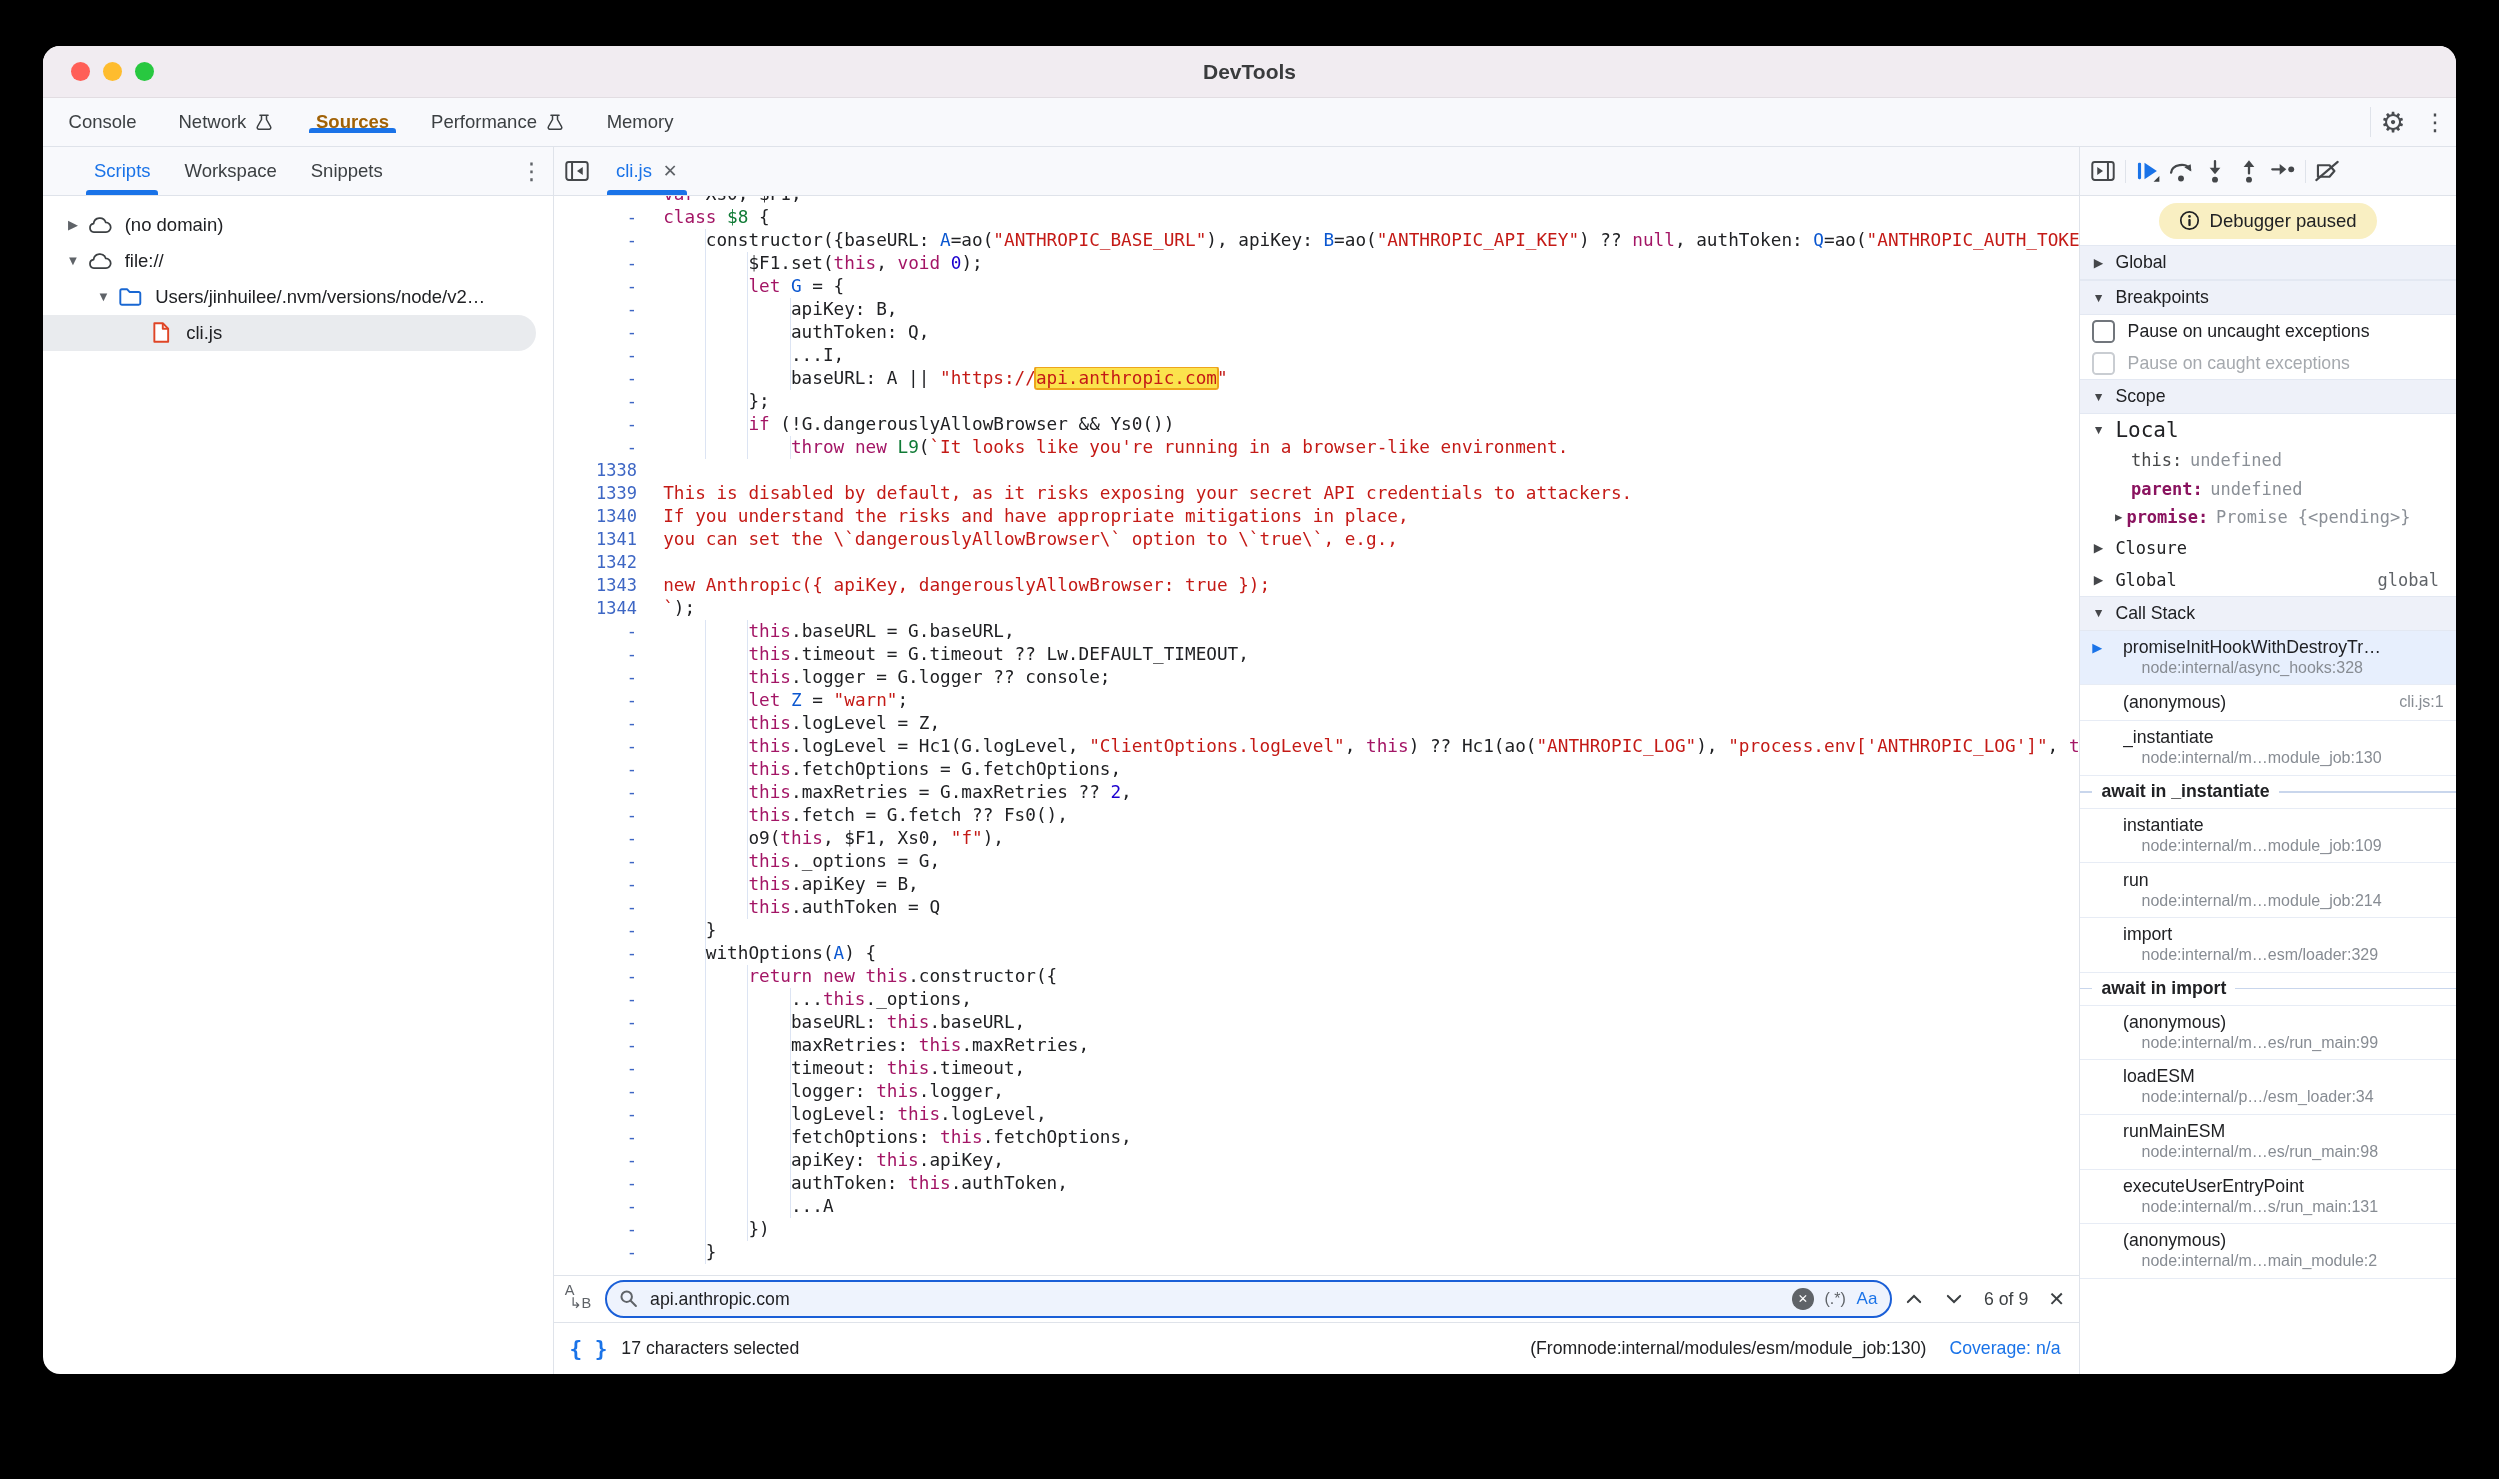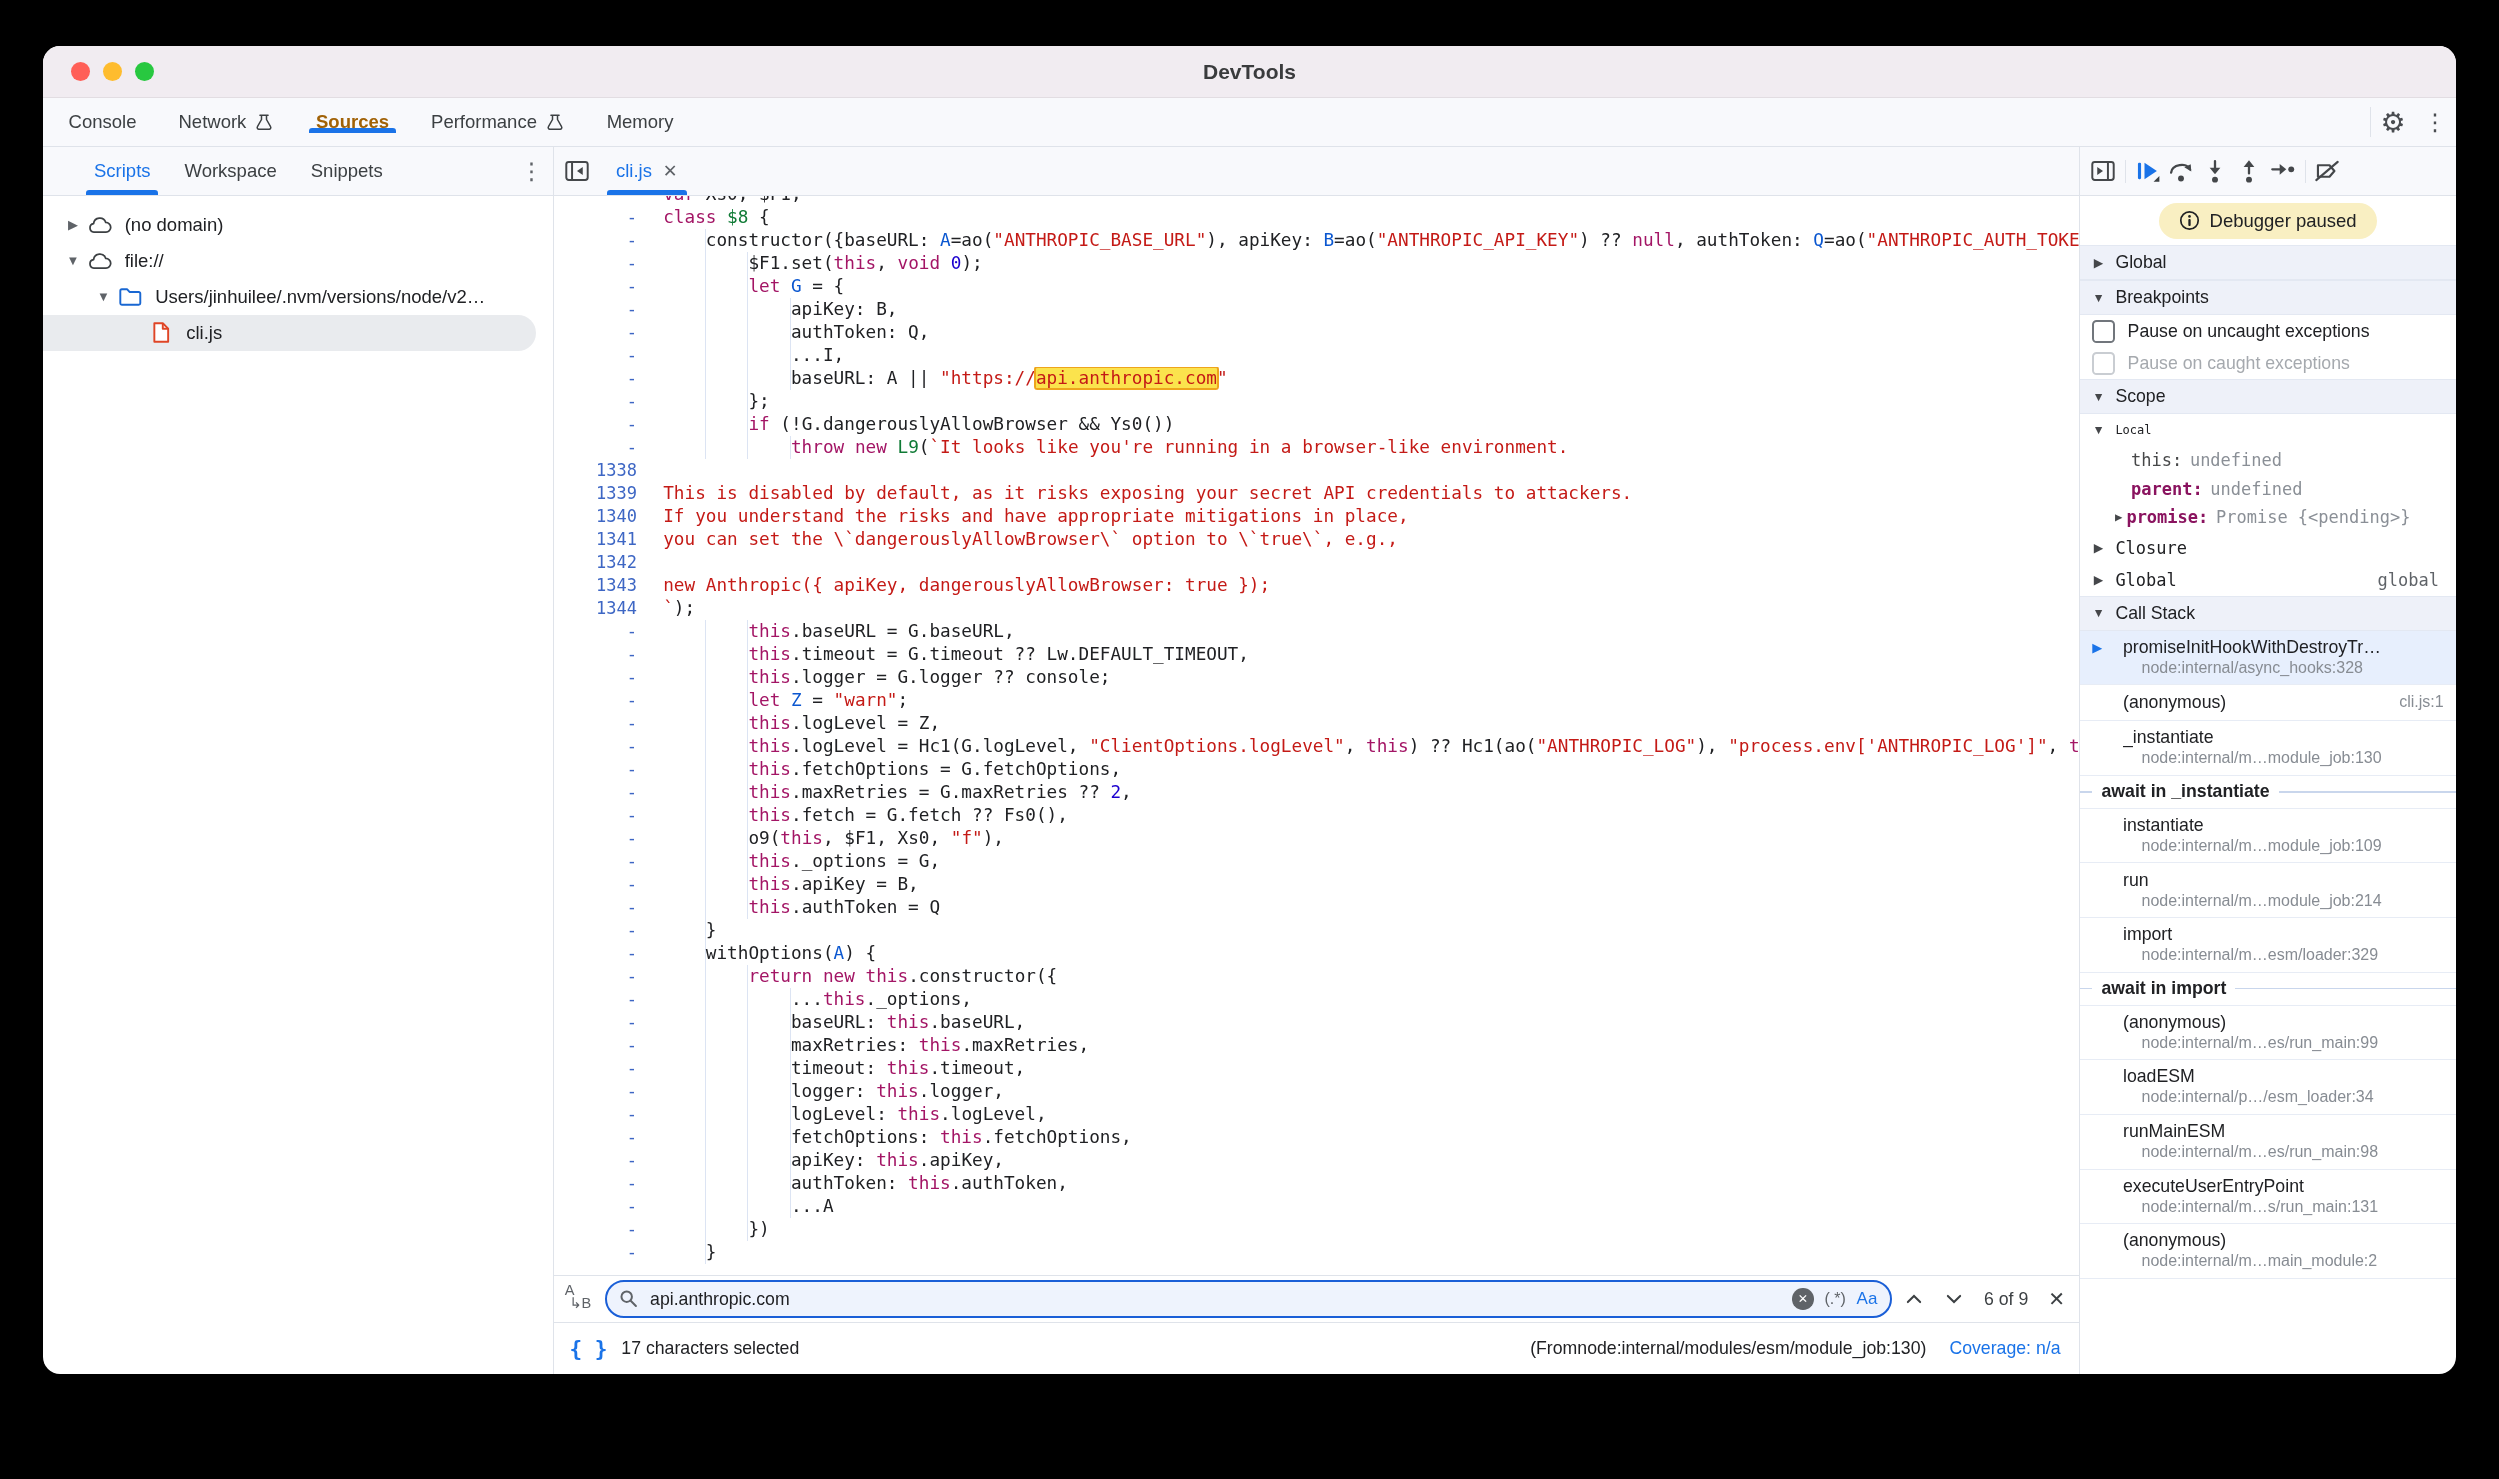--- a/index.html
+++ b/index.html
@@ -423,21 +423,21 @@
         <span class="cb"></span>
         <span>Pause on caught exceptions</span>
       </div>
 
       <div class="section-header">
         <span class="tri">▼</span>
         <span>Scope</span>
       </div>
       <div class="scope-cat">
         <span class="tri">▼</span>
-        <span style="font-family:'DejaVu Sans Mono',monospace;font-size:12px;">Local</span>
+        <span style="font-family:'DejaVu Sans Mono',monospace;font-size:21px;">Local</span>
       </div>
       <div id="scope-items">
           <div class="scope-item">
             <span class="sk">this</span>
             <span class="sk">:</span>
             <span class="sv">undefined</span>
           </div>
           <div class="scope-item">
             <span class="sk bold">parent</span>
             <span class="sk bold">:</span>

